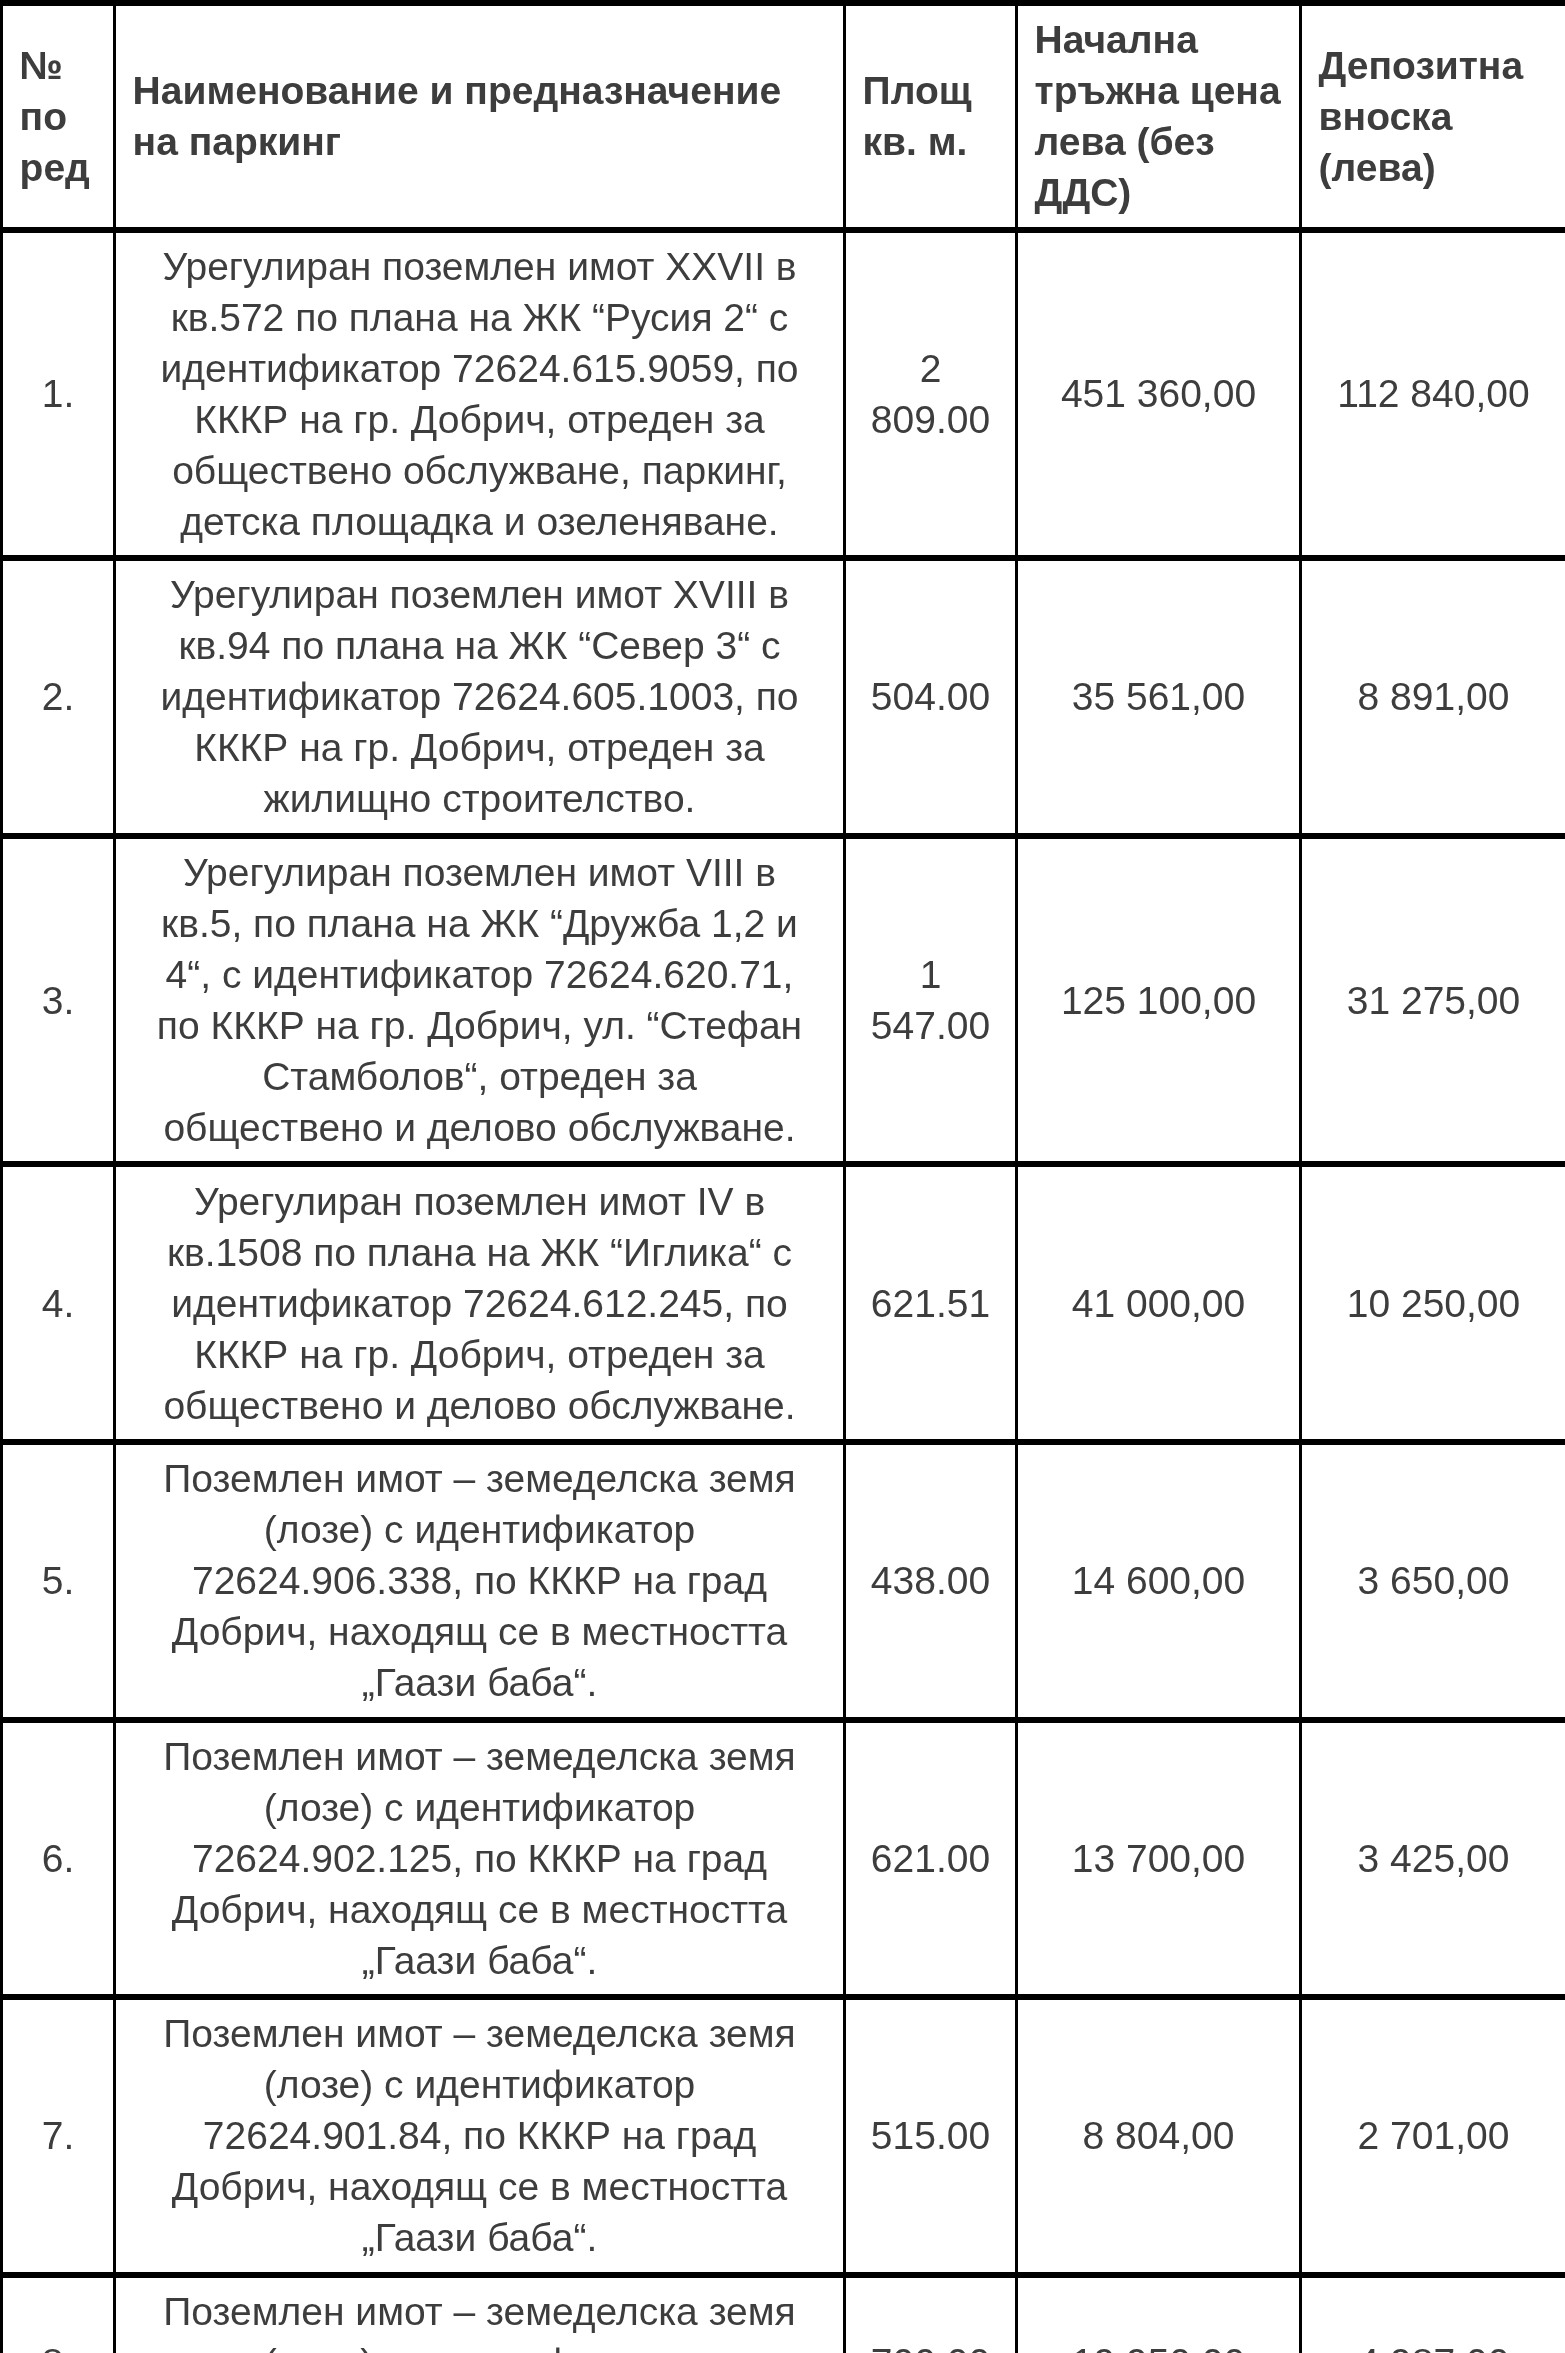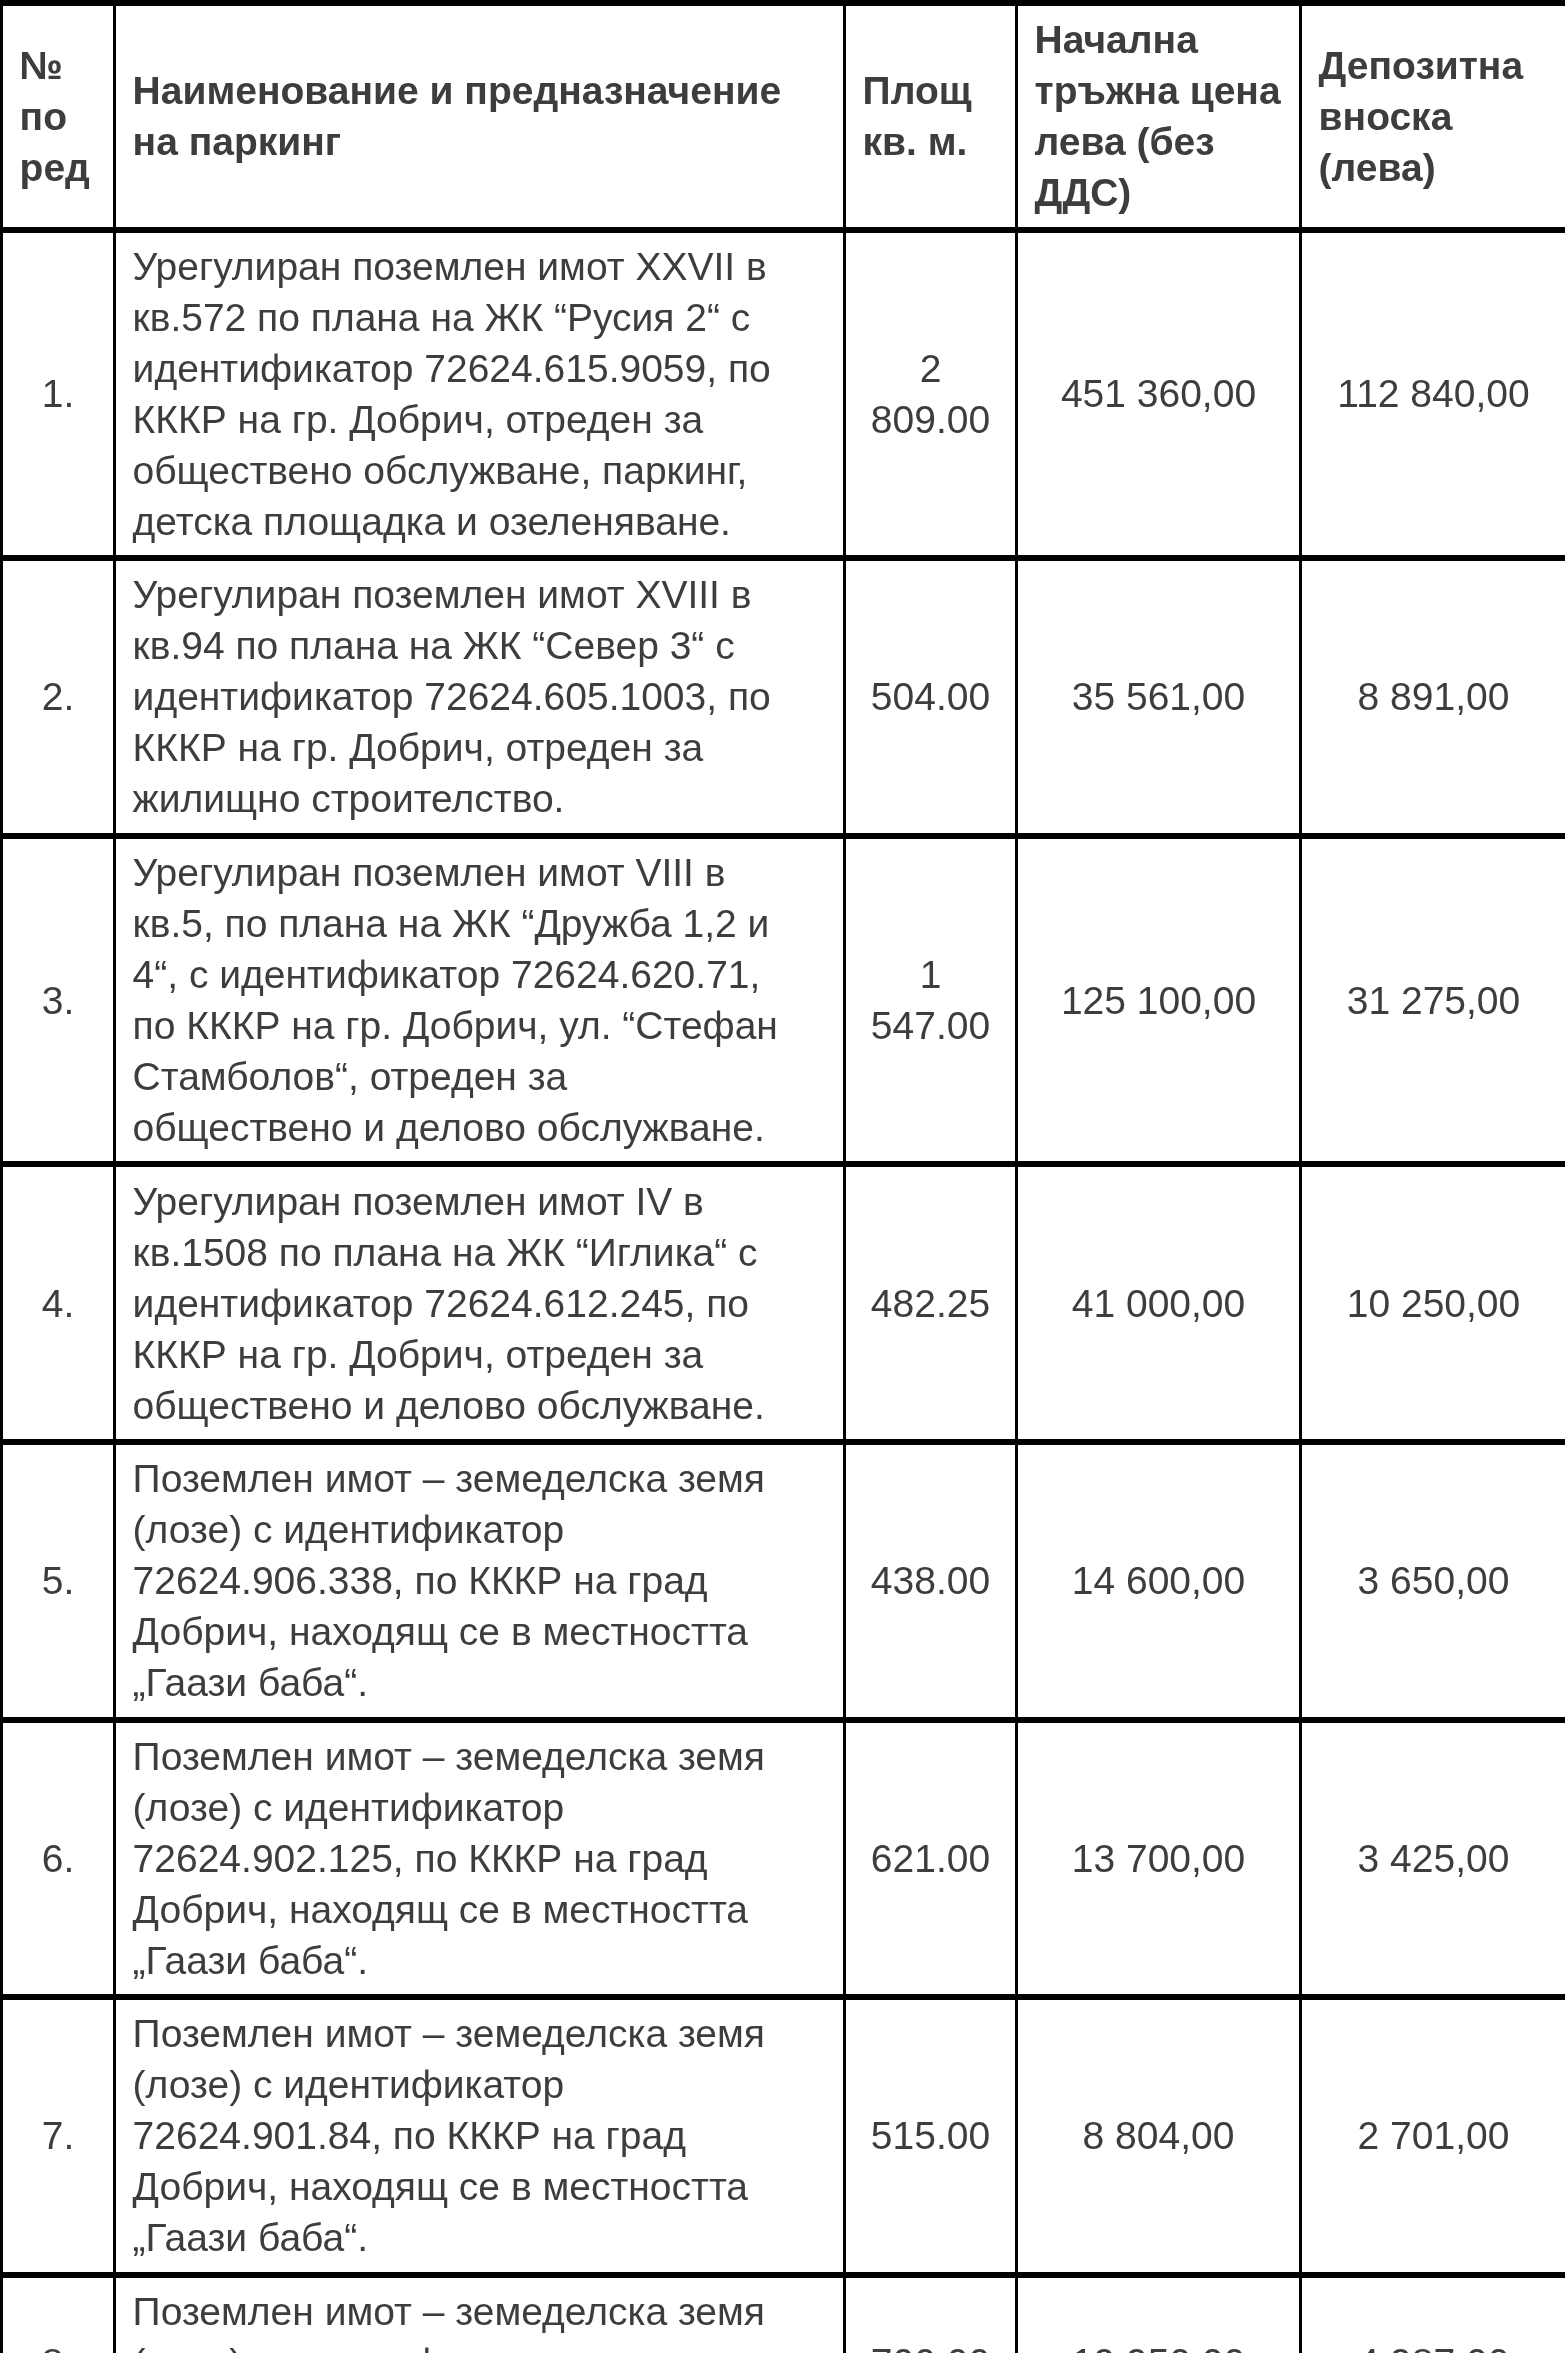--- a/index.html
+++ b/index.html
@@ -31,20 +31,21 @@
     border-right: 3.3px solid #000000;
     border-top: 6.6px solid #000000;
     border-bottom: 6.6px solid #000000;
     color: #3d3d3d;
     font-size: 39px;
     line-height: 51px;
     vertical-align: middle;
     padding: 8.3px 16.6px;
     overflow: hidden;
     box-sizing: border-box;
+    text-align: center;
   }
   table.props th {
     font-weight: bold;
     text-align: left;
   }
   th.h-price { text-align: justify; text-justify: inter-word; }
 
   td.cell-num {
     text-align: center;
     padding-left: 5px;
@@ -131,21 +132,21 @@
       <td class="cell-price">125 100,00</td>
       <td class="cell-deposit">31 275,00</td>
     </tr>
     <tr class="row-4">
       <td class="cell-num">4.</td>
       <td class="cell-desc">Урегулиран поземлен имот IV в
 кв.1508 по плана на ЖК “Иглика“ с
 идентификатор 72624.612.245, по
 КККР на гр. Добрич, отреден за
 обществено и делово обслужване.</td>
-      <td class="cell-area">482.25</td>
+      <td class="cell-area">621.51</td>
       <td class="cell-price">41 000,00</td>
       <td class="cell-deposit">10 250,00</td>
     </tr>
     <tr class="row-5">
       <td class="cell-num">5.</td>
       <td class="cell-desc">Поземлен имот – земеделска земя
 (лозе) с идентификатор
 72624.906.338, по КККР на град
 Добрич, находящ се в местността
 „Гаази баба“.</td>

